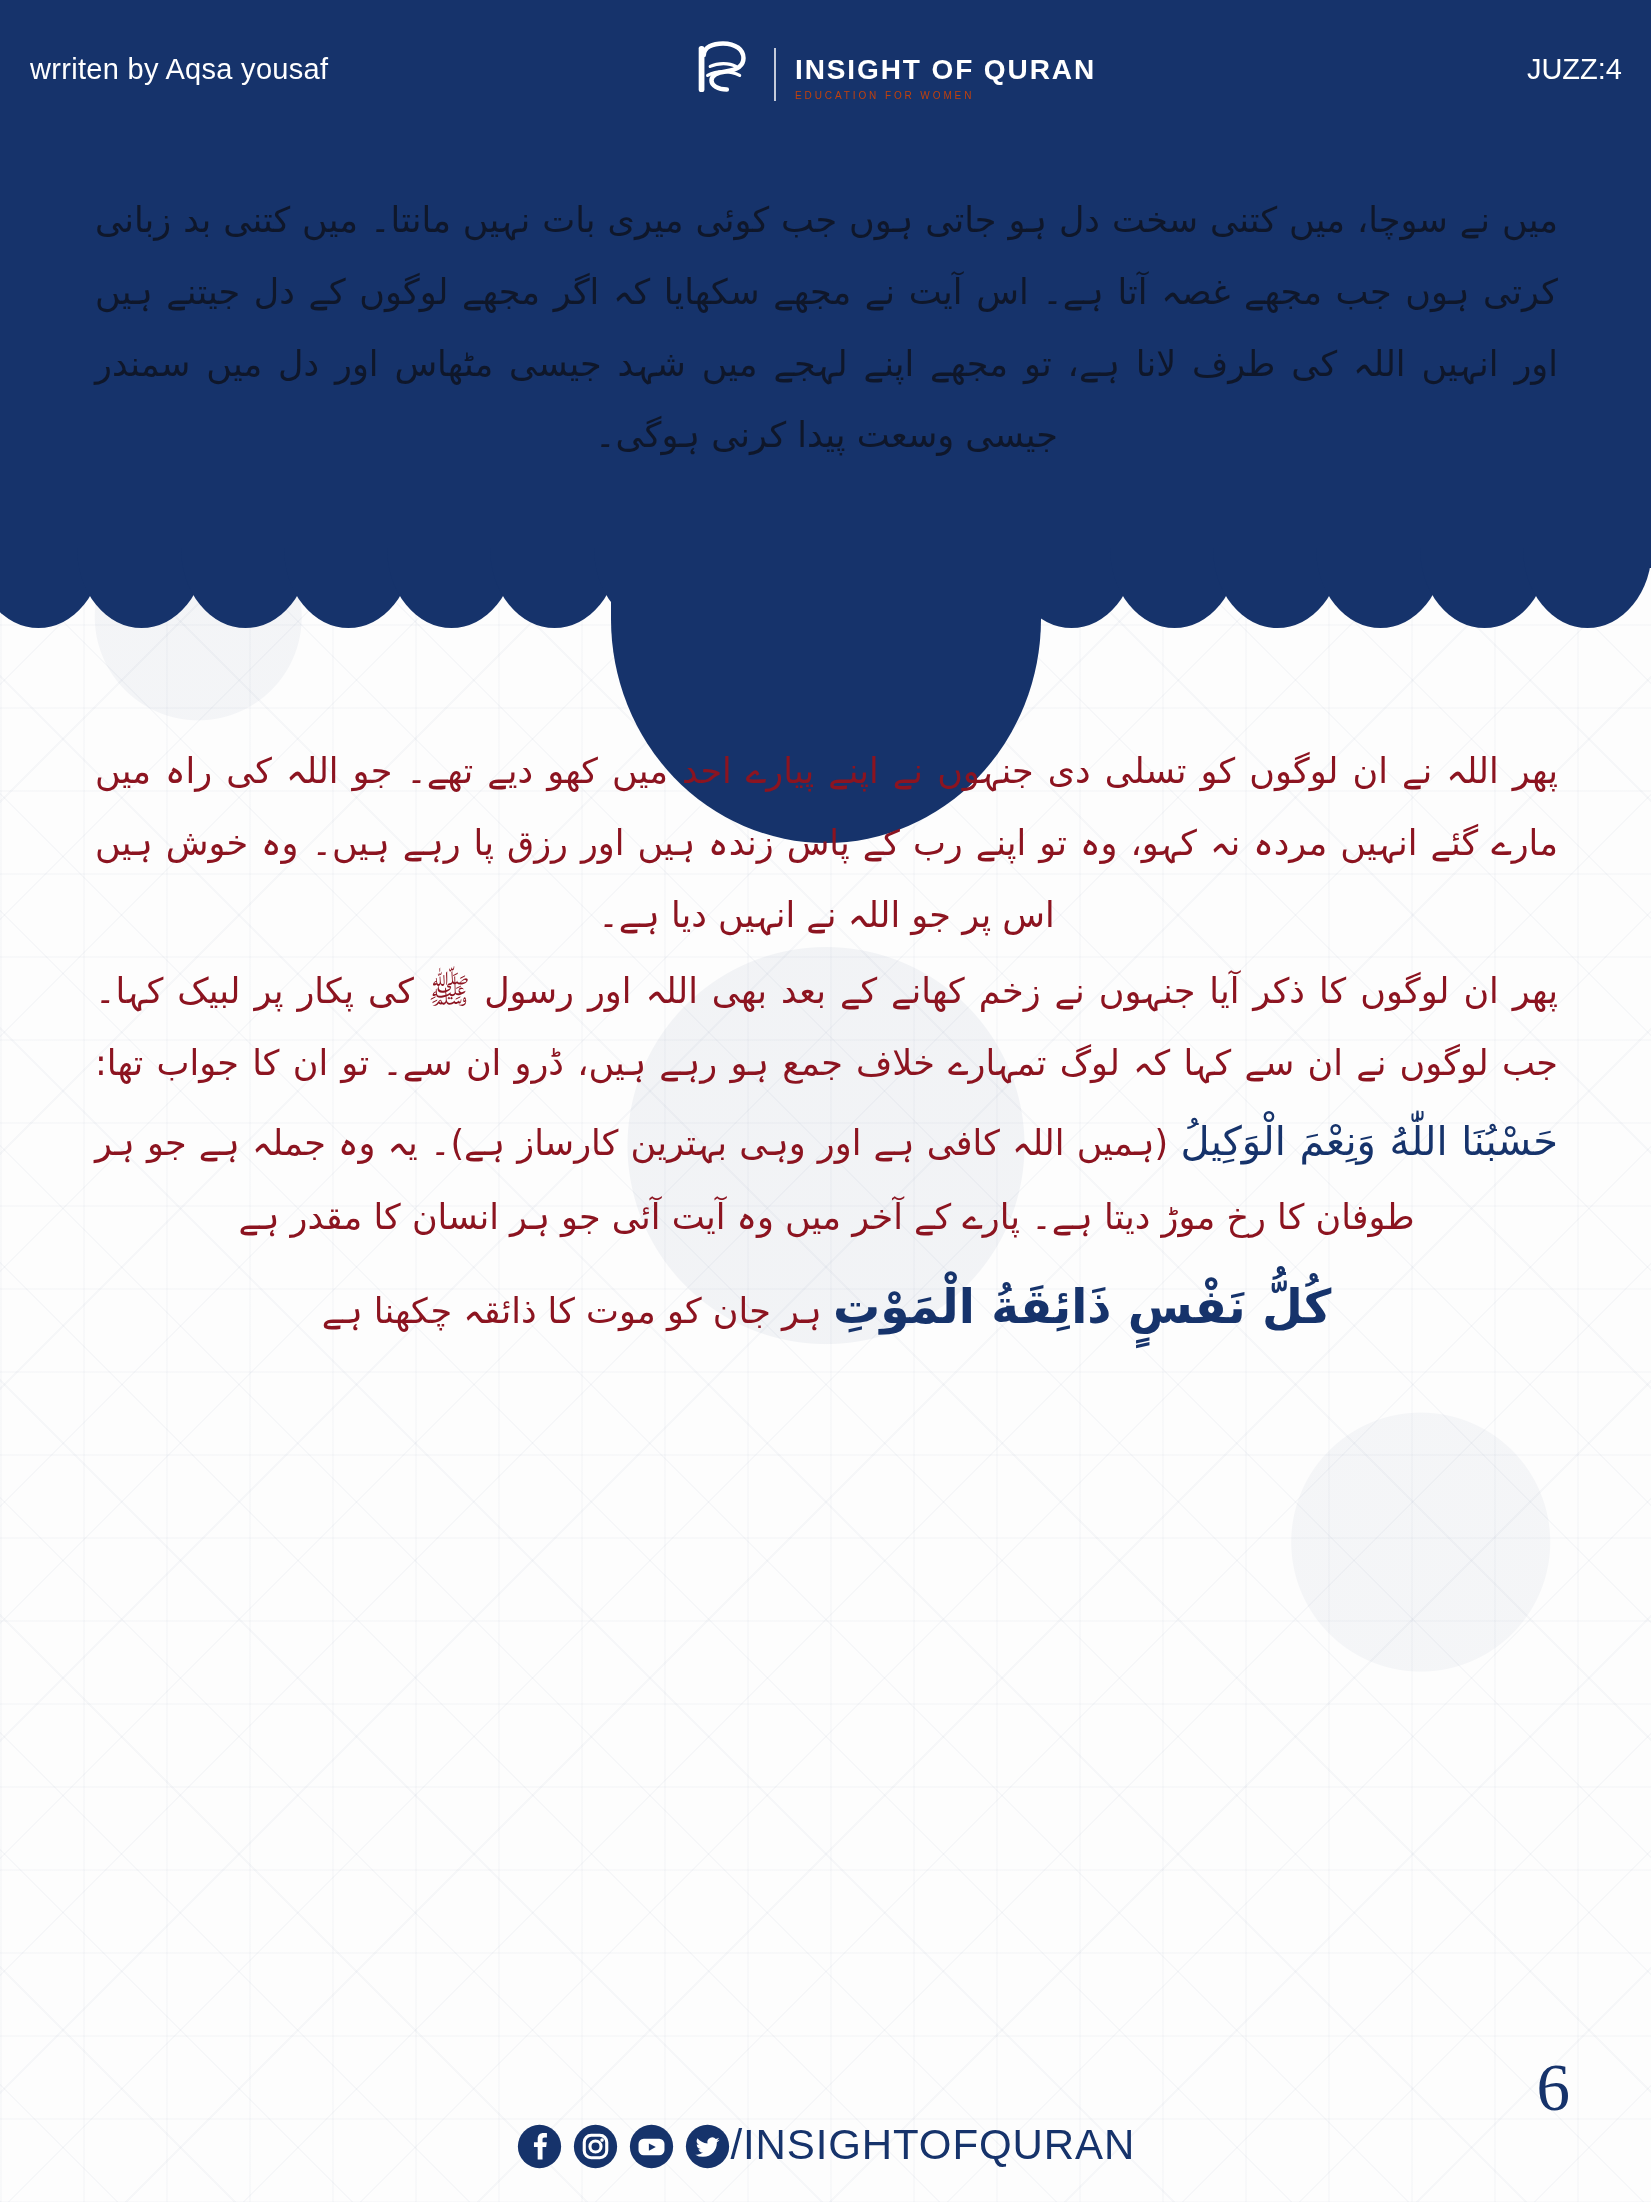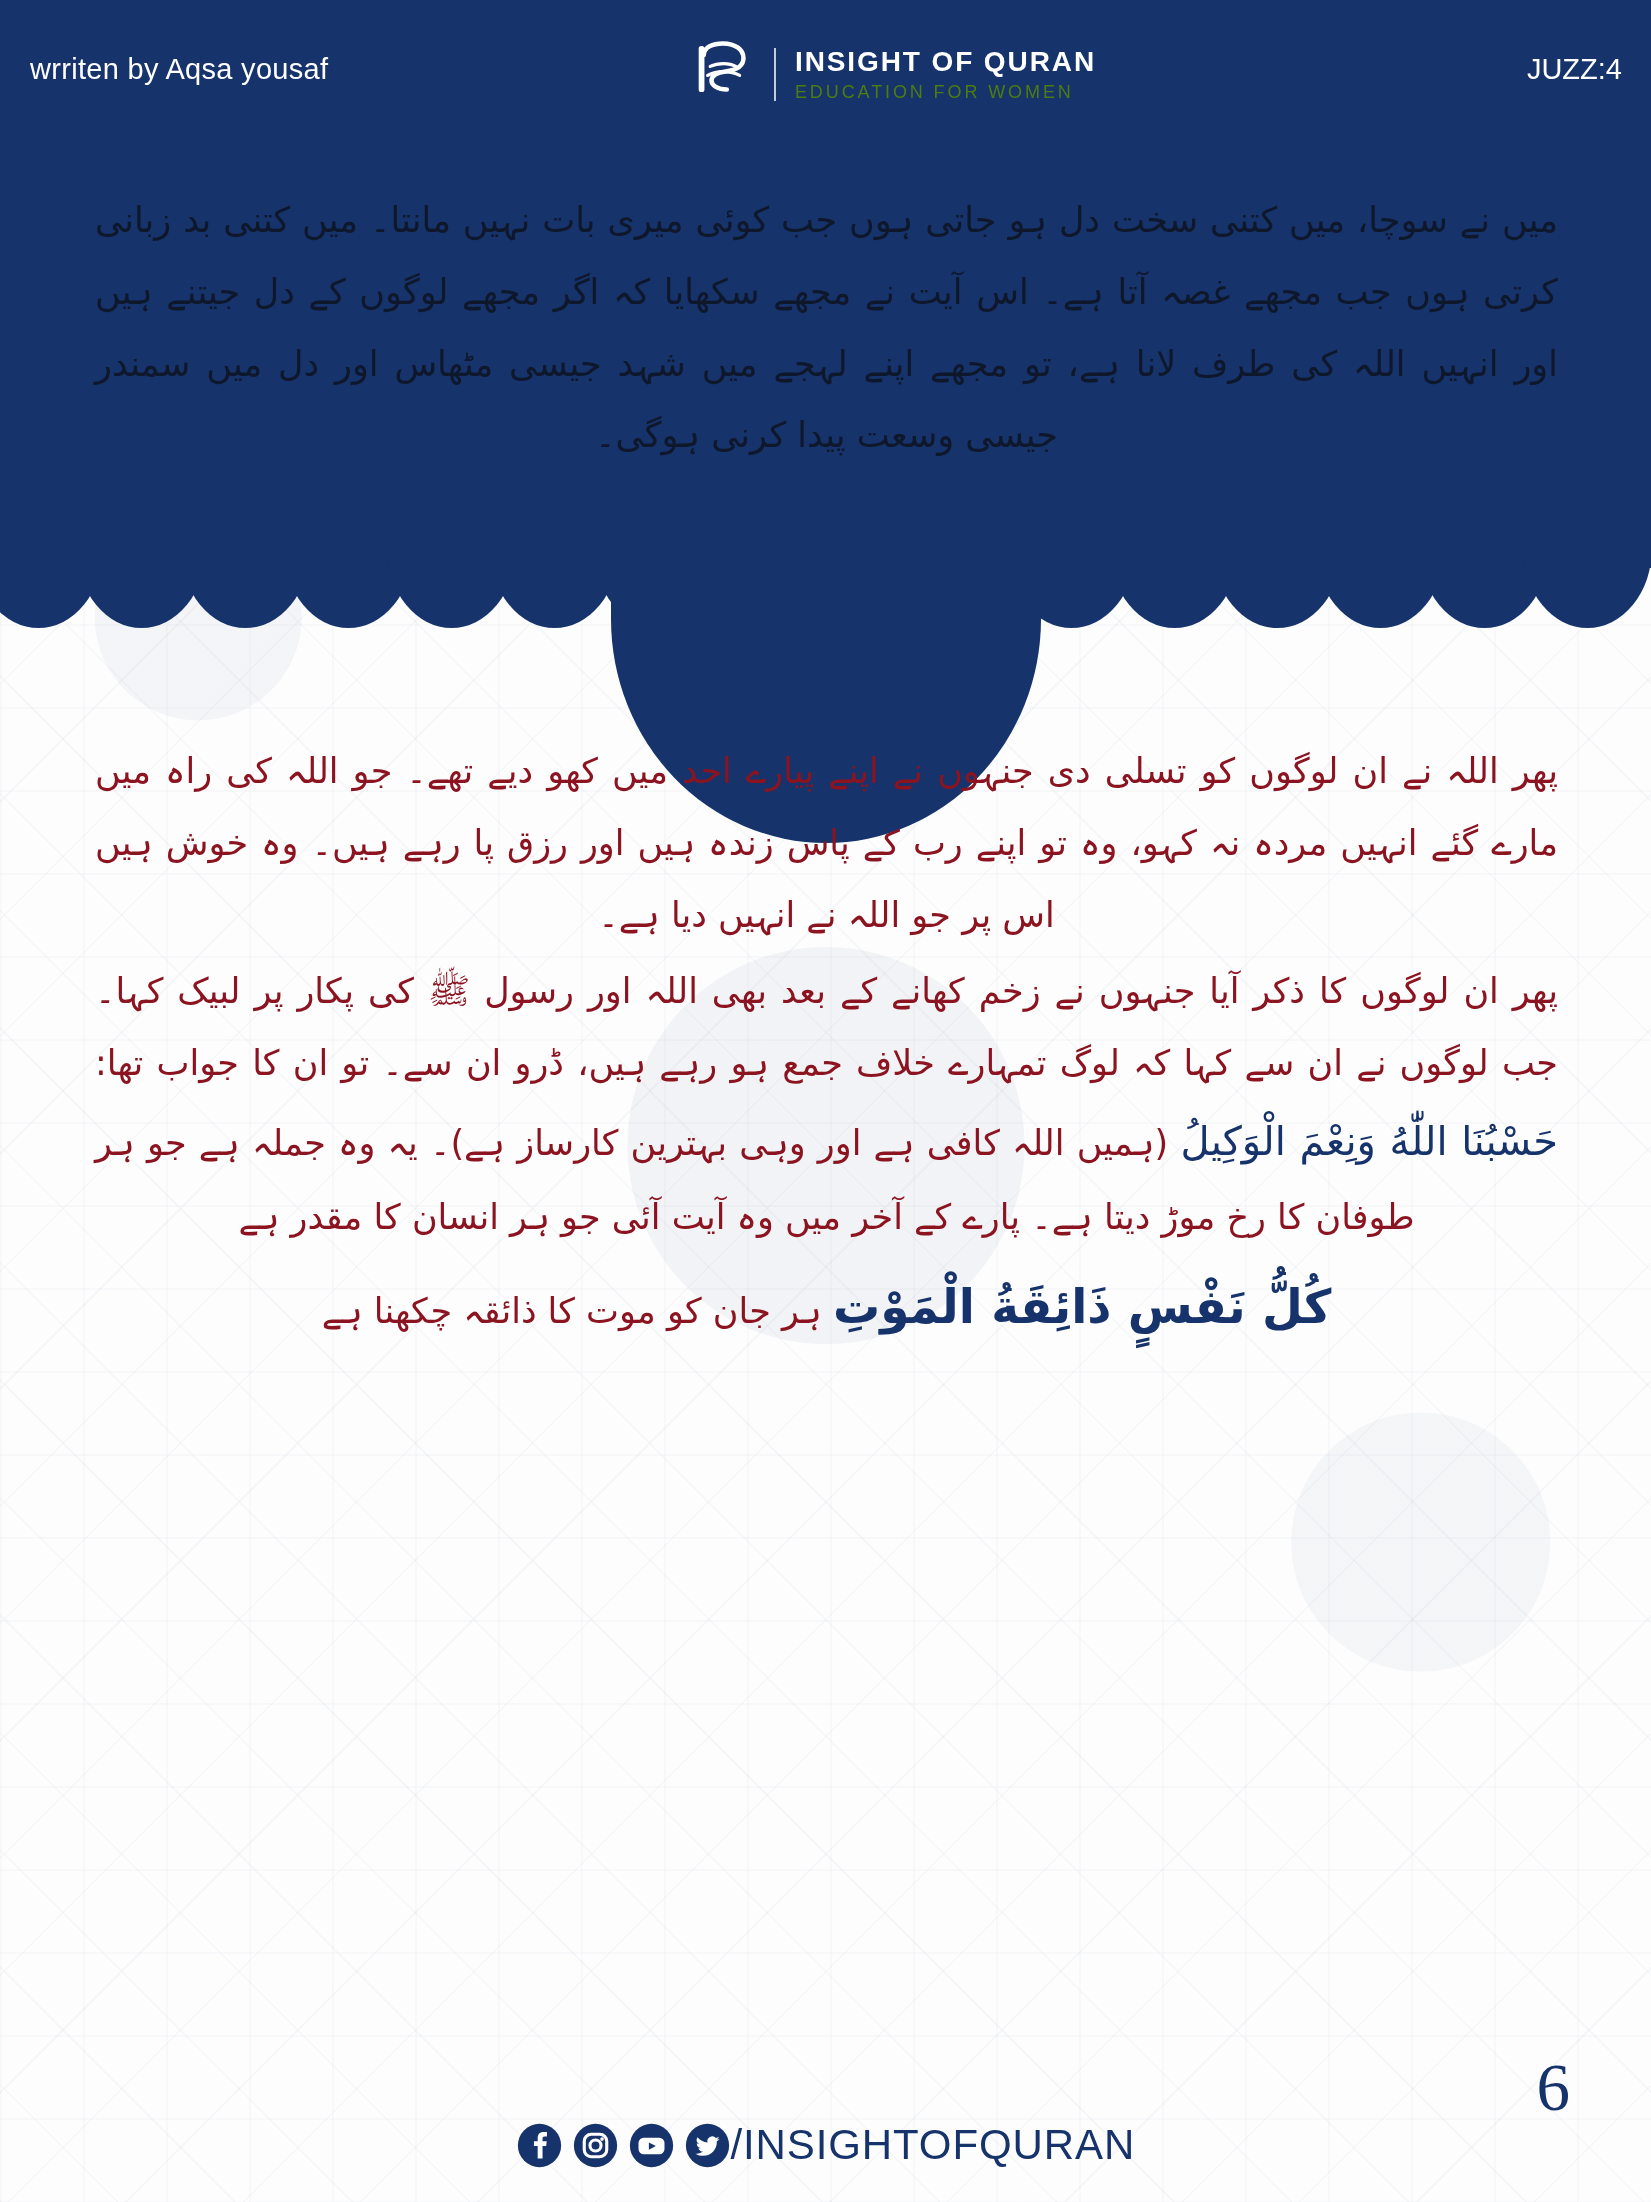--- a/index.html
+++ b/index.html
@@ -109,23 +109,23 @@
   }
   .brand-text { line-height: 1; }
   .brand-title {
     font-size: 28px;
     font-weight: bold;
     letter-spacing: 1.9px;
     color: #ffffff;
   }
   .brand-sub {
     margin-top: 6.9px;
-    font-size: 18px;
+    font-size: 10px;
     letter-spacing: 2.9px;
-    color: #4d7c0f;
+    color: #c2410c;
   }
   .juzz {
     font-size: 29px;
     color: #ffffff;
     white-space: nowrap;
   }
 
   
   .urdu {
     direction: rtl;
@@ -169,21 +169,21 @@
   }
 
   
   .footer {
     position: absolute;
     left: 0;
     bottom: 34px;
     width: 1652px;
     z-index: 5;
     display: flex;
-    align-items: center;
+    align-items: flex-end;
     justify-content: center;
     gap: 0;
   }
   .social {
     display: flex;
     align-items: center;
     gap: 11.2px;
   }
   .social svg { display: block; }
   .handle {

